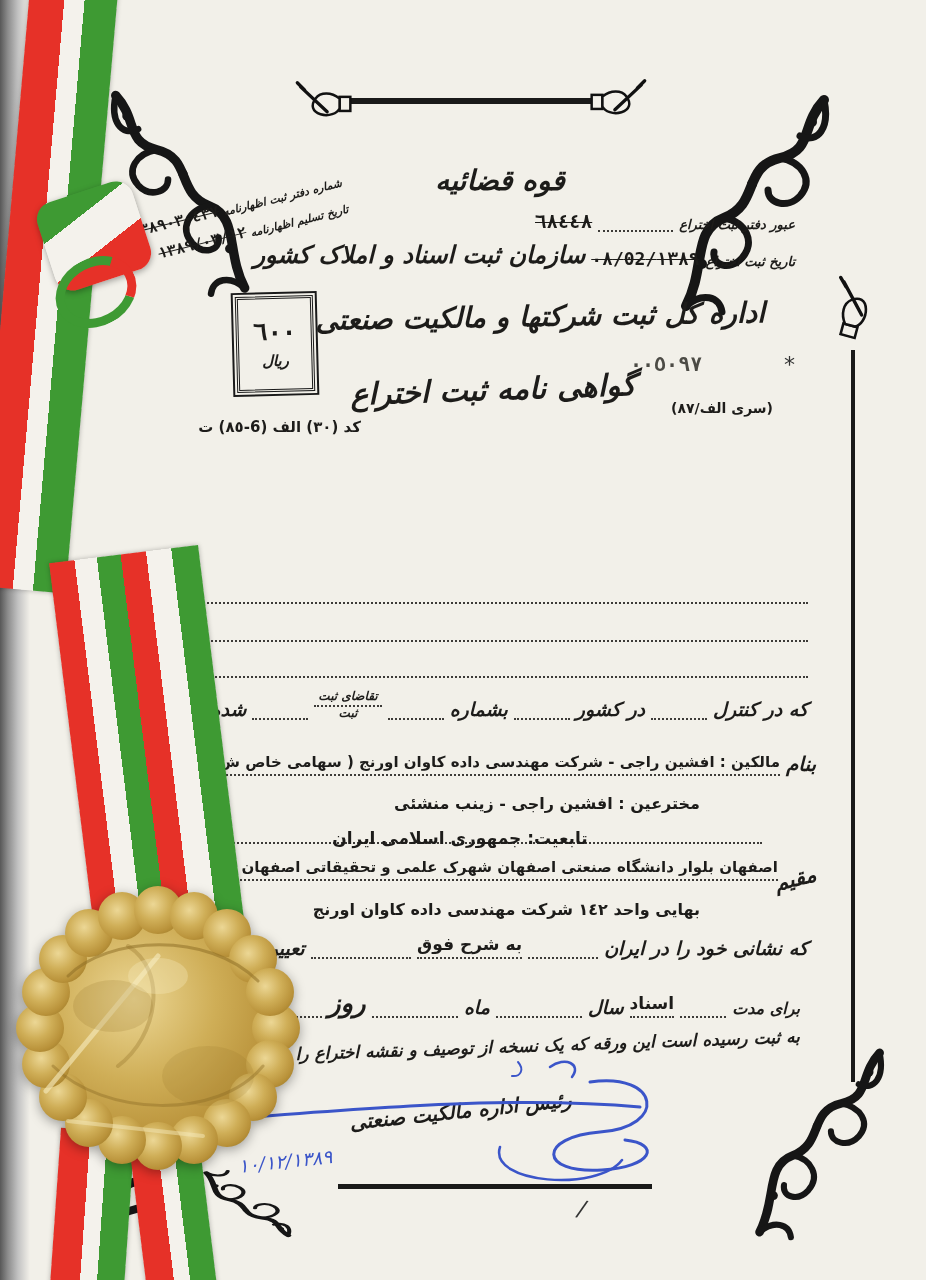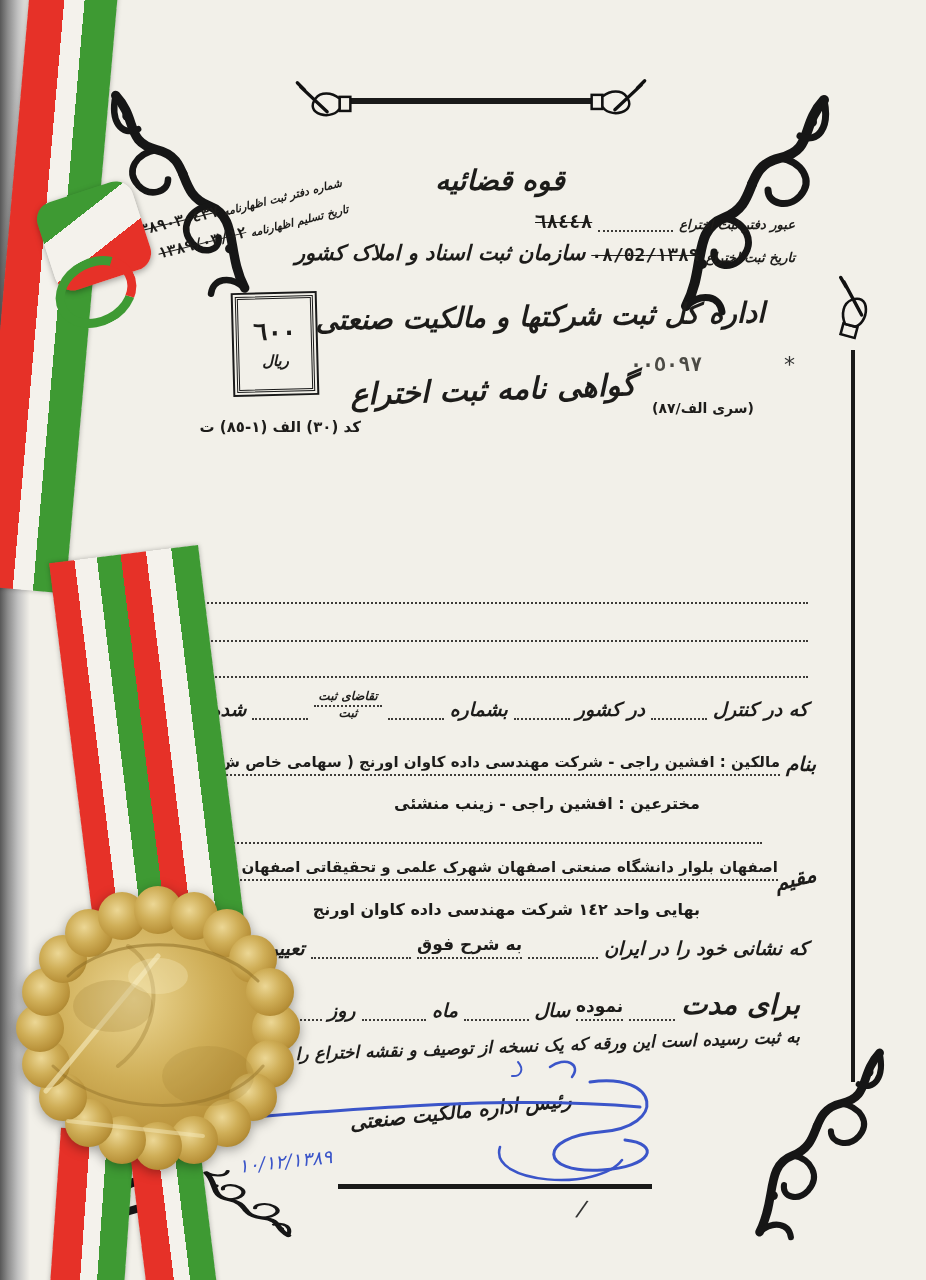--- a/index.html
+++ b/index.html
@@ -90,21 +90,21 @@
 
   <div class="abs row" style="right:131px;top:210px;width:260px;z-index:2">
     <span class="callig" style="font-size:13px">عبور دفتر ثبت اختراع</span>
     <span class="leader"></span>
     <span class="mono strike" style="font-size:19px">٦٨٤٤٨</span>
   </div>
 
   <div class="abs row" style="right:131px;top:240px;width:470px;z-index:2">
     <span class="callig" style="font-size:13px">تاریخ ثبت اختراع</span>
     <span class="mono strike" style="font-size:18px">١٣٨٩/02/٠٨</span>
-    <span class="callig nowrap" style="font-size:21px">سازمان ثبت اسناد و املاک کشور</span>
+    <span class="callig nowrap" style="font-size:24px">سازمان ثبت اسناد و املاک کشور</span>
   </div>
 
   <div class="abs" style="left:92px;top:202px;width:256px;transform:rotate(-14deg);z-index:2">
     <div class="row" style="gap:4px">
       <span class="callig" style="font-size:11px">شماره دفتر ثبت اظهارنامه</span>
       <span class="mono strike" style="font-size:15px">٣٨٩٠٣٠٤٣٧</span>
     </div>
     <div class="row" style="gap:4px;margin-top:9px">
       <span class="callig" style="font-size:11px">تاریخ تسلیم اظهارنامه</span>
       <span class="mono strike" style="font-size:15px">١٣٨٩/٠٣/١٢</span>
@@ -116,25 +116,25 @@
     <span class="mono" style="font-size:24px;letter-spacing:4px">٦٠٠</span>
     <span class="callig" style="font-size:15px;margin-top:6px">ریال</span>
   </div>
 
   <div class="abs callig nowrap" style="left:300px;top:300px;width:480px;text-align:center;font-size:28px;transform:rotate(-1deg);z-index:2">اداره کل ثبت شرکتها و مالکیت صنعتی</div>
 
   <div class="abs" style="left:630px;top:352px;width:165px;display:flex;flex-direction:row;justify-content:space-between;direction:ltr;z-index:2">
     <span class="mono" style="font-size:20px;color:#4c4b45;letter-spacing:3px">٠٠٥٠٩٧</span>
     <span style="font-size:22px;color:#333">*</span>
   </div>
-  <div class="abs" style="left:633px;top:400px;width:140px;text-align:center;font-size:14px;font-weight:700;z-index:2">(سری الف/٨٧)</div>
+  <div class="abs" style="left:633px;top:400px;width:140px;text-align:right;font-size:14px;font-weight:700;z-index:2">(سری الف/٨٧)</div>
 
   <div class="abs callig nowrap" style="left:348px;top:372px;width:290px;text-align:center;font-size:30px;transform:rotate(-2deg);z-index:2">گواهی نامه ثبت اختراع</div>
 
-  <div class="abs typed nowrap" style="left:166px;top:418px;width:195px;font-size:15px;z-index:2">کد (٣٠) الف (١-٨٥) ت</div>
+  <div class="abs typed nowrap" style="left:166px;top:418px;width:195px;font-size:15px;z-index:2">کد (٣٠) الف (6-٨٥) ت</div>
 
 
 
   <div class="abs dotrule" style="right:118px;top:602px;width:640px;z-index:2"></div>
   <div class="abs dotrule" style="right:118px;top:640px;width:640px;z-index:2"></div>
   <div class="abs dotrule" style="right:118px;top:676px;width:640px;z-index:2"></div>
 
   <div class="abs row" style="right:118px;top:690px;width:644px;z-index:2">
     <span class="callig" style="font-size:19px">که در کنترل</span>
     <span class="leader"></span>
@@ -151,42 +151,43 @@
   </div>
 
   <div class="abs row" style="right:110px;top:752px;width:678px;z-index:2">
     <span class="callig" style="font-size:20px">بنام</span>
     <span class="typed dotunder" style="flex:1;font-size:15px;white-space:nowrap;overflow:hidden">مالکین : افشین راجی - شرکت مهندسی داده کاوان اورنج ( سهامی خاص ش.ث ٦٨٢٦</span>
   </div>
 
   <div class="abs typed nowrap" style="right:226px;top:794px;width:380px;font-size:16px;z-index:2">مخترعین : افشین راجی - زینب منشئی</div>
 
   <div class="abs dotrule" style="right:164px;top:842px;width:596px;z-index:2"></div>
+  <div class="abs typed nowrap" style="right:306px;top:828px;width:320px;text-align:center;font-size:17px;z-index:2">تابعیت: جمهوری اسلامی ایران</div>
 
   <div class="abs callig" style="right:110px;top:866px;font-size:21px;transform:rotate(-14deg);z-index:2">مقیم</div>
   <div class="abs typed nowrap dotunder" style="right:148px;top:858px;width:638px;font-size:15px;text-align:right;z-index:2">اصفهان بلوار دانشگاه صنعتی اصفهان شهرک علمی و تحقیقاتی اصفهان ساختمان</div>
   <div class="abs typed nowrap" style="right:226px;top:900px;width:380px;font-size:16px;z-index:2">بهایی واحد ١٤٢ شرکت مهندسی داده کاوان اورنج</div>
 
   <div class="abs row" style="right:118px;top:934px;width:622px;z-index:2">
     <span class="callig nowrap" style="font-size:19px">که نشانی خود را در ایران</span>
     <span class="leader" style="max-width:70px"></span>
     <span class="typed dotunder nowrap" style="font-size:17px">به شرح فوق</span>
     <span class="leader"></span>
     <span class="callig nowrap" style="font-size:19px">تعیین نموده اند</span>
   </div>
 
   <div class="abs row" style="right:126px;top:988px;width:508px;z-index:2">
-    <span class="callig nowrap" style="font-size:28px">برای مدت</span>
+    <span class="callig nowrap" style="font-size:16px">برای مدت</span>
     <span class="leader" style="max-width:46px"></span>
-    <span class="typed dotunder nowrap" style="font-size:17px">نموده</span>
+    <span class="typed dotunder nowrap" style="font-size:17px">اسناد</span>
     <span class="callig nowrap" style="font-size:19px">سال</span>
     <span class="leader"></span>
     <span class="callig nowrap" style="font-size:19px">ماه</span>
     <span class="leader"></span>
-    <span class="callig nowrap" style="font-size:19px">روز</span>
+    <span class="callig nowrap" style="font-size:26px">روز</span>
     <span class="leader" style="max-width:30px"></span>
   </div>
 
   <div class="abs callig nowrap" style="right:126px;top:1036px;width:552px;font-size:17px;text-align:right;transform:rotate(-2deg);z-index:2">به ثبت رسیده است این ورقه که یک نسخه از توصیف و نقشه اختراع را به پیوست دارد بمالک</div>
 
   <div class="abs callig nowrap" style="left:332px;top:1100px;width:240px;font-size:20px;transform:rotate(-6deg);z-index:2">رئیس اداره مالکیت صنعتی</div>
 
   <svg class="abs" style="left:120px;top:1052px;z-index:3" width="560" height="140" viewBox="0 0 560 140" fill="none" stroke="#3b55c9" stroke-linecap="round">
     <path d="M20,73 C150,66 360,40 520,55" stroke-width="3"></path>
     <path d="M20,73 l15,-7 M20,73 l16,4" stroke-width="2.5"></path>

